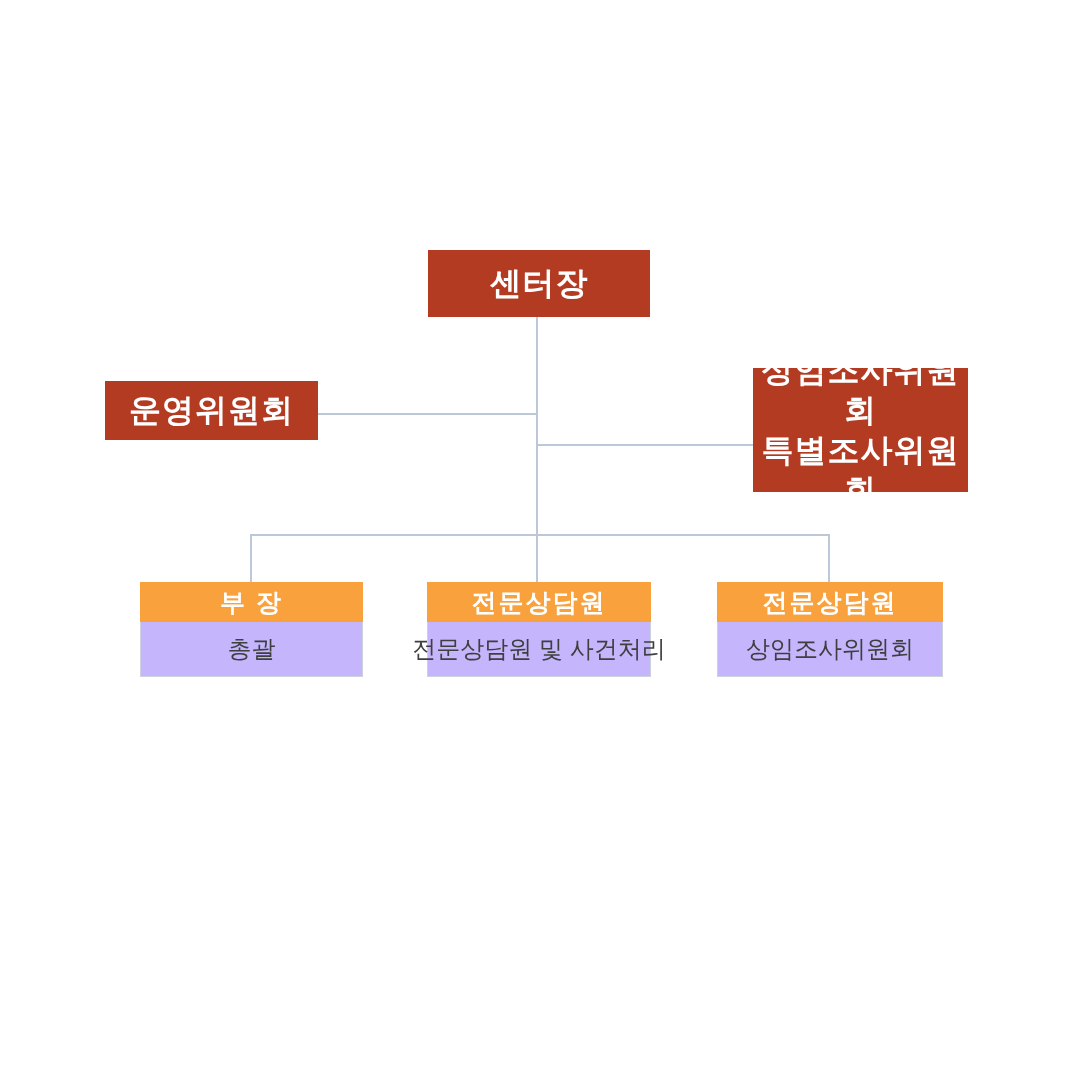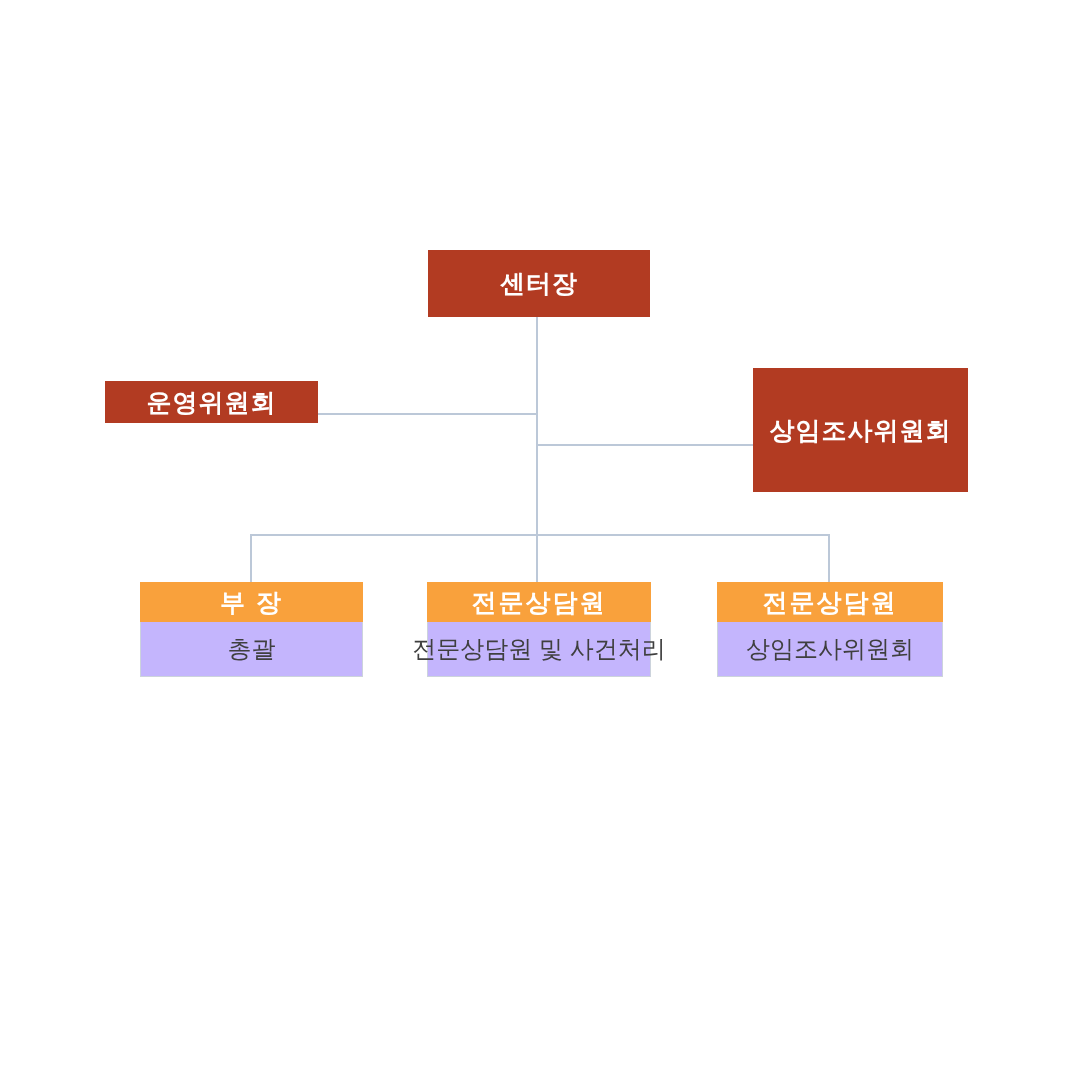--- a/index.html
+++ b/index.html
@@ -20,21 +20,21 @@
     box-sizing: border-box;
     display: flex;
     align-items: center;
     justify-content: center;
     text-align: center;
   }
   .red-box {
     background: #b23b22;
     color: #ffffff;
     font-weight: bold;
-    font-size: 25px;
+    font-size: 32px;
     letter-spacing: 1px;
   }
   .red-box.multiline {
     flex-direction: column;
     line-height: 40px;
   }
   .card {
     position: absolute;
     box-sizing: border-box;
   }
@@ -77,26 +77,27 @@
   <div class="line" style="left:318px; top:413px; width:219px; height:2px;"></div>
   <div class="line" style="left:537px; top:444px; width:216px; height:2px;"></div>
   <div class="line" style="left:250px; top:534px; width:580px; height:2px;"></div>
   <div class="line" style="left:250px; top:534px; width:2px; height:48px;"></div>
   <div class="line" style="left:828px; top:534px; width:2px; height:48px;"></div>
 
   <div class="box red-box" style="left:428px; top:250px; width:222px; height:67px;">
     <span>센터장</span>
   </div>
 
-  <div class="box red-box" style="left:105px; top:381px; width:213px; height:42px;">
+  <div class="box red-box" style="left:105px; top:381px; width:213px; height:59px;">
     <span>운영위원회</span>
   </div>
 
   <div class="box red-box multiline" style="left:753px; top:368px; width:215px; height:124px;">
     <span>상임조사위원회</span>
+    <span>특별조사위원회</span>
   </div>
 
   <div class="card" style="left:140px; top:582px; width:223px;">
     <div class="card-header">
       <span>부 장</span>
     </div>
     <div class="card-body">
       <span>총괄</span>
     </div>
   </div>

